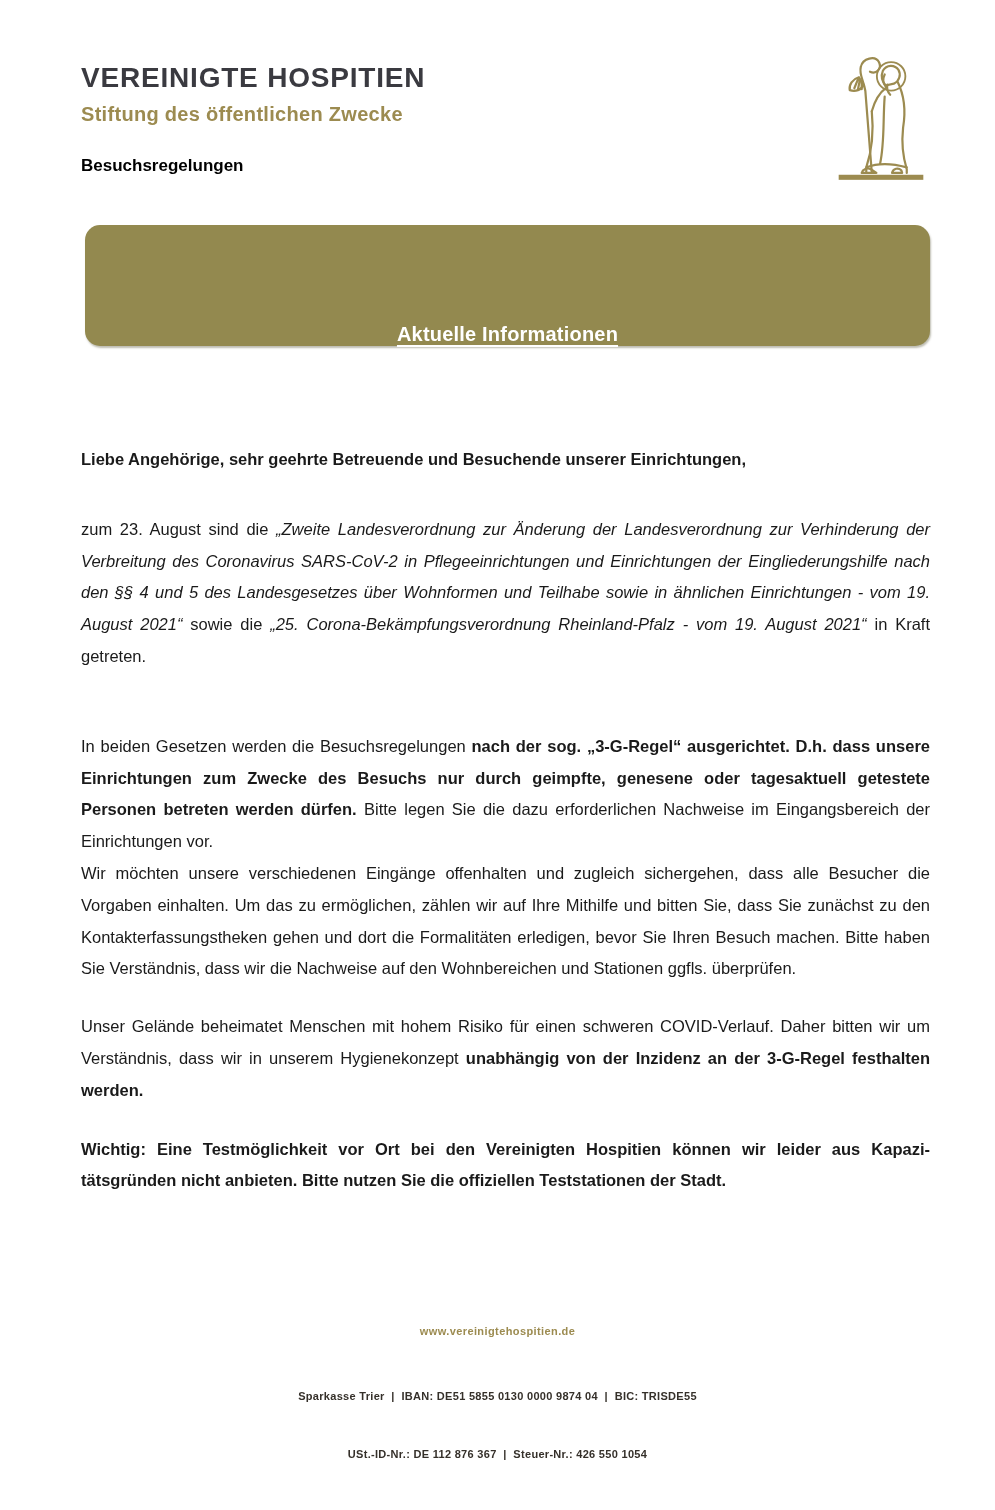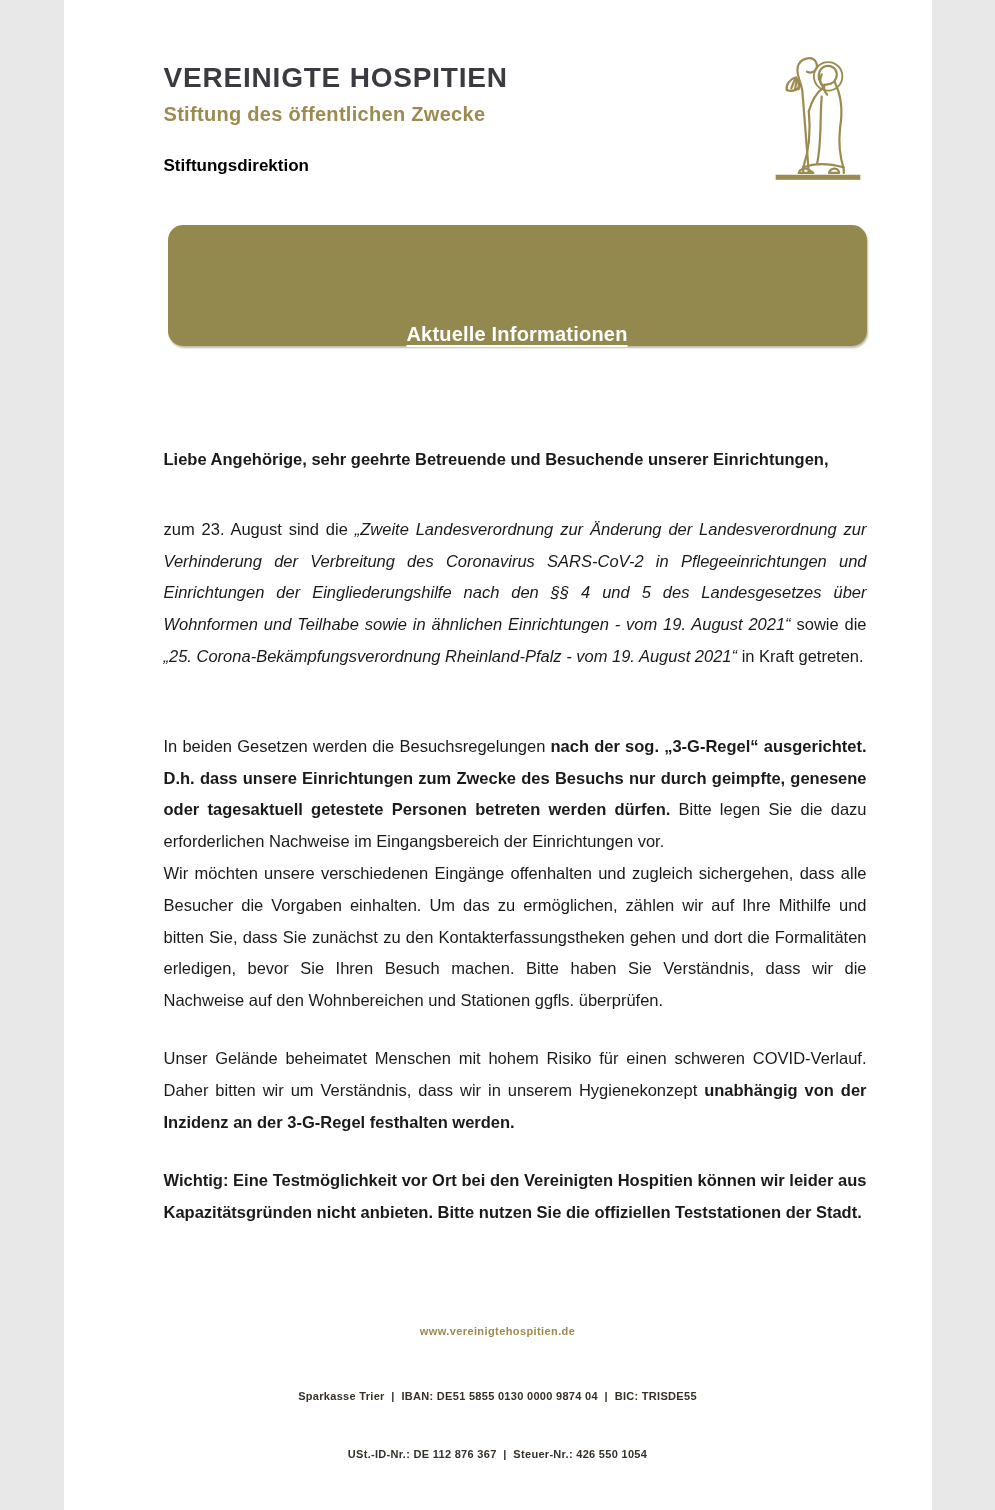--- a/index.html
+++ b/index.html
@@ -1,25 +1,24 @@
 <!DOCTYPE html>
 <html lang="de"><head>
 <meta charset="utf-8">
 <style>
   html, body { margin: 0; padding: 0; background: #e8e8e8; }
   .page {
     position: relative;
-    width: 849px;
+    width: 995px;
     height: 1510px;
     margin: 0 auto;
     background: #ffffff;
     font-family: "Liberation Sans", sans-serif;
     color: #1a1a1a;
     overflow: hidden;
-    padding-left: 19px;
   }
 
   
   .letterhead { position: relative; padding: 48px 65px 0 81px; }
   .org-title {
     margin: 14px 0 0 0;
     font-size: 28px;
     font-weight: 700;
     letter-spacing: 0.8px;
     color: #3a3a40;
@@ -120,21 +119,21 @@
 </style>
 </head>
 <body>
 
 <div class="page">
 
   <header class="letterhead">
     <div class="header-text">
       <h1 class="org-title">VEREINIGTE HOSPITIEN</h1>
       <div class="org-subtitle">Stiftung des öffentlichen Zwecke</div>
-      <div class="department">Stiftungsdirektion</div>
+      <div class="department">Besuchsregelungen</div>
     </div>
 
     <div class="logo">
       <svg viewBox="0 0 100 155" xmlns="http://www.w3.org/2000/svg" aria-hidden="true">
         <g fill="none" stroke="#9c8b50" stroke-width="2.4" stroke-linecap="round" stroke-linejoin="round">
 
           <circle cx="61" cy="36" r="15.5" stroke-width="2"></circle>
 
           <path d="M40 141 L33 52 C31 40 26 34 28 26 C30 16 44 13 48 21 C51 28 45 34 38 31"></path>
 

